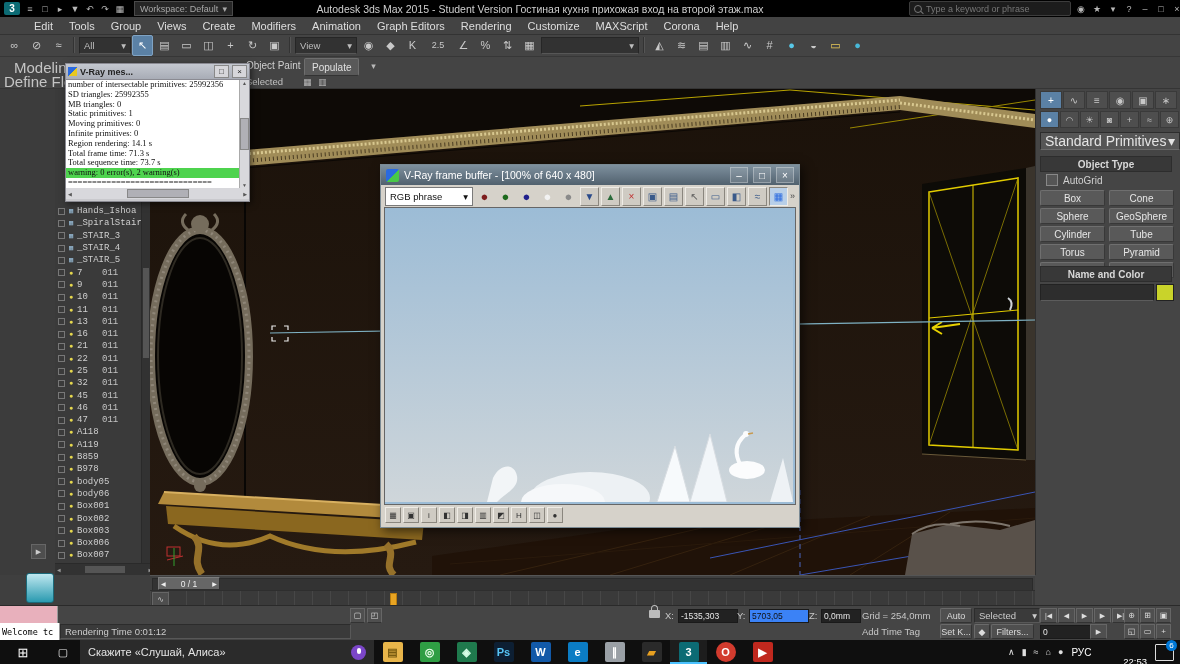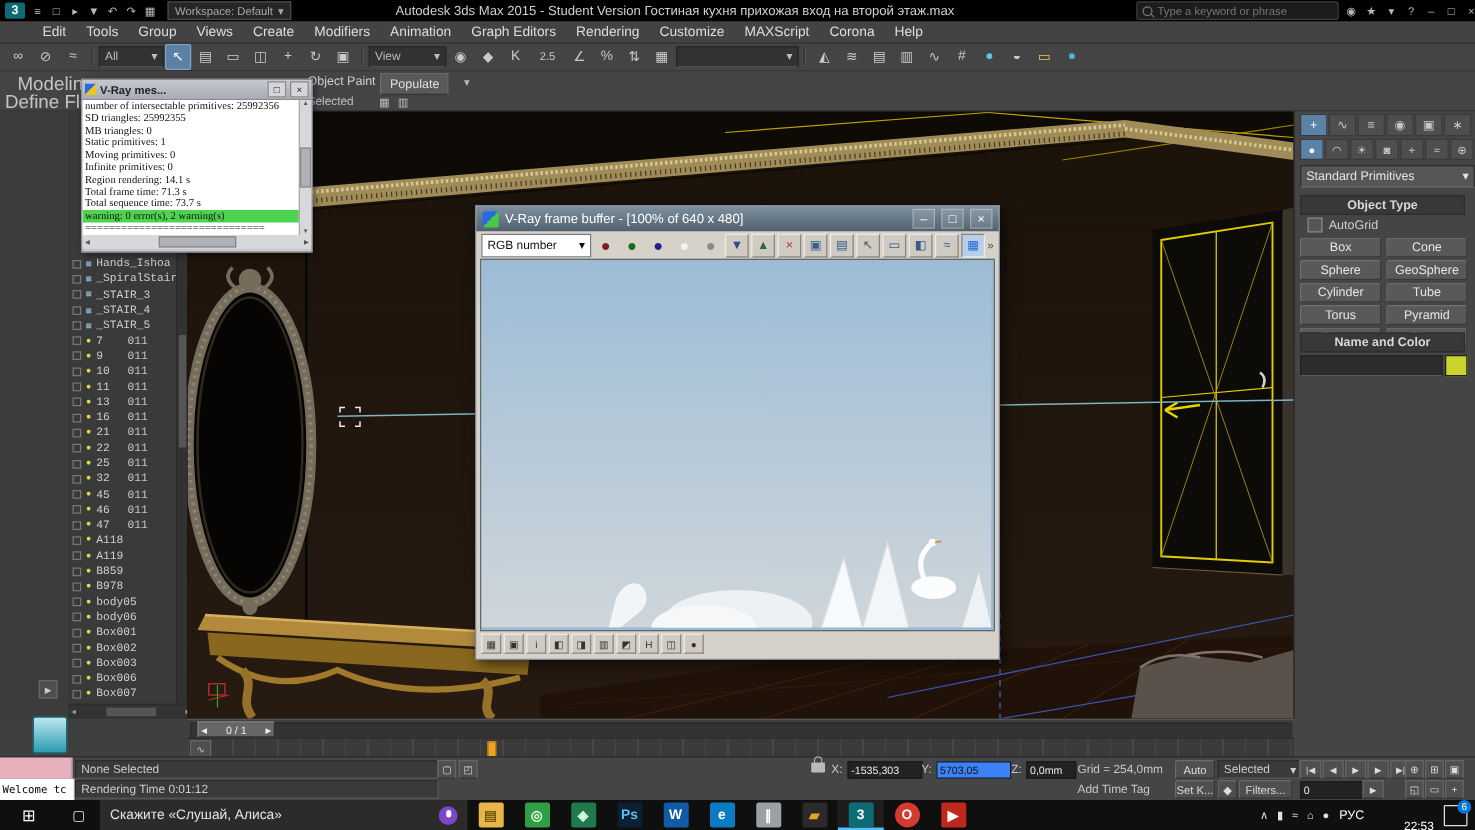--- a/index.html
+++ b/index.html
@@ -57,21 +57,21 @@
   .viewport{left:150px;top:88px;width:885px;height:487px;background:#14100b;overflow:hidden;}
 
   
   .cmdpanel{left:1035px;top:88px;width:145px;height:487px;background:#454545;border-left:1px solid #2f2f2f;}
   .cp-tabs{position:absolute;left:4px;top:3px;display:flex;gap:1px;}
   .cp-tab{width:20px;height:16px;display:flex;align-items:center;justify-content:center;color:#c8c8c8;font-size:10px;background:#4e4e4e;border:1px solid #3a3a3a;}
   .cp-tab.active{background:#5b81a5;color:#fff;}
   .cp-cats{position:absolute;left:4px;top:23px;display:flex;gap:1px;}
   .cp-cat{width:17px;height:15px;display:flex;align-items:center;justify-content:center;color:#c4c4c4;font-size:9px;background:#4e4e4e;border:1px solid #3a3a3a;}
   .cp-cat.active{background:#5b81a5;color:#fff;}
-  .cp-dd{position:absolute;left:4px;top:44px;width:130px;height:16px;background:#565656;border:1px solid #2d2d2d;border-bottom-color:#6a6a6a;color:#e4e4e4;font-size:10px;display:flex;align-items:center;justify-content:space-between;padding:0 4px;}
+  .cp-dd{position:absolute;left:4px;top:44px;width:130px;height:16px;background:#565656;border:1px solid #2d2d2d;border-bottom-color:#6a6a6a;color:#e4e4e4;font-size:14px;display:flex;align-items:center;justify-content:space-between;padding:0 4px;}
   .cp-rollout{position:absolute;left:4px;width:130px;height:14px;background:#383838;border:1px solid #2d2d2d;color:#d8d8d8;font-size:10px;font-weight:bold;display:flex;align-items:center;justify-content:center;}
   .cp-check-row{position:absolute;left:10px;top:86px;display:flex;align-items:center;gap:5px;font-size:10px;color:#d0d0d0;}
   .cp-checkbox{width:10px;height:10px;background:#555;border:1px solid #888;}
   .cp-grid{position:absolute;left:4px;top:92px;width:134px;display:flex;flex-wrap:wrap;gap:2px 4px;padding-top:10px;}
   .cp-btn{width:63px;height:14px;background:#595959;border:1px solid #6f6f6f;border-bottom-color:#383838;border-right-color:#383838;border-radius:2px;color:#e6e6e6;font-size:10px;display:flex;align-items:center;justify-content:center;}
   .cp-namefield{position:absolute;left:4px;top:196px;width:112px;height:15px;background:#2d2d2d;border:1px solid #222;border-bottom-color:#5c5c5c;}
   .cp-swatch{position:absolute;left:120px;top:196px;width:16px;height:15px;border:1px solid #222;}
 
   
   .timeline{left:150px;top:575px;width:885px;height:15px;background:#404040;border-top:1px solid #555;}
@@ -632,21 +632,20 @@
 </div>
 <div class="abs trackbar">
   <span class="tb-btn">∿</span>
   <span class="tb-marker"></span>
 </div>
 
 <div class="abs statusbar">
   <div class="listener-pink"></div>
   <div class="listener-white">Welcome tc</div>
 
-  <div class="sunken" style="position:absolute;left:60px;top:2px;width:285px;height:13px">None Selected</div>
   <div class="sunken" style="position:absolute;left:60px;top:18px;width:285px;height:13px">Rendering Time  0:01:12</div>
 
   <span class="abs row" style="left:350px;top:2px;gap:2px">
 
   <span class="nav-btn">▢</span>
       <span class="nav-btn">◰</span>
     </span>
 
   <span class="lock-icon"></span>
   <span class="sb-label" style="left:665px;top:4px">X:</span>
@@ -803,21 +802,21 @@
 <div class="abs vfb">
   <div class="vfb-title">
     <span class="vfb-logo"></span>
     <span class="vfb-titletext">V-Ray frame buffer - [100% of 640 x 480]</span>
     <span class="vfb-wbtn">–</span>
     <span class="vfb-wbtn">□</span>
     <span class="vfb-wbtn">×</span>
   </div>
   <div class="vfb-toolbar">
     <div class="vfb-dd">
-      <span>RGB number</span>
+      <span>RGB phrase</span>
       <span>▾</span>
     </div>
     <span class="row" style="gap:2px">
 
     <span class="fbicon circle" style="color: rgb(125, 29, 29);">●</span>
         <span class="fbicon circle" style="color: rgb(29, 106, 29);">●</span>
         <span class="fbicon circle" style="color: rgb(32, 32, 141);">●</span>
         <span class="fbicon circle" style="color: rgb(242, 242, 242);">●</span>
         <span class="fbicon circle" style="color: rgb(138, 138, 138);">●</span>
         <span class="fbicon" style="color: rgb(42, 74, 138);">▼</span>

